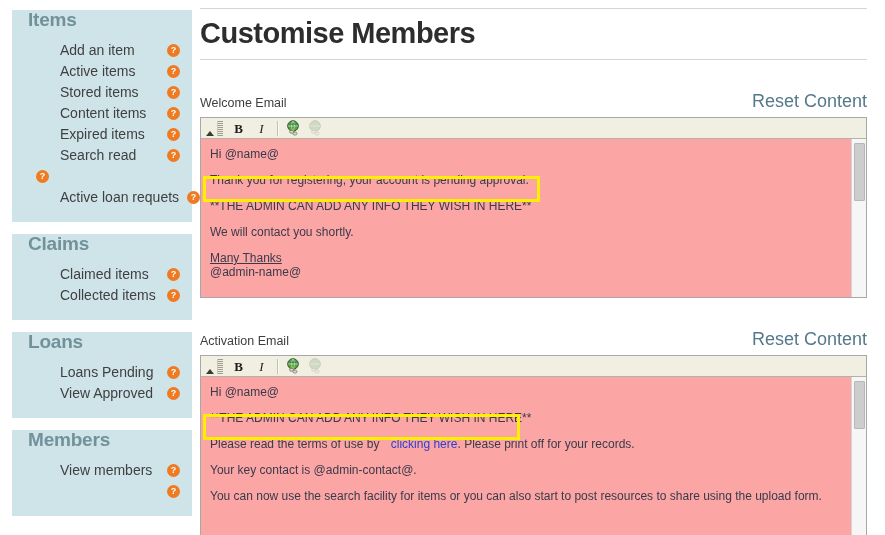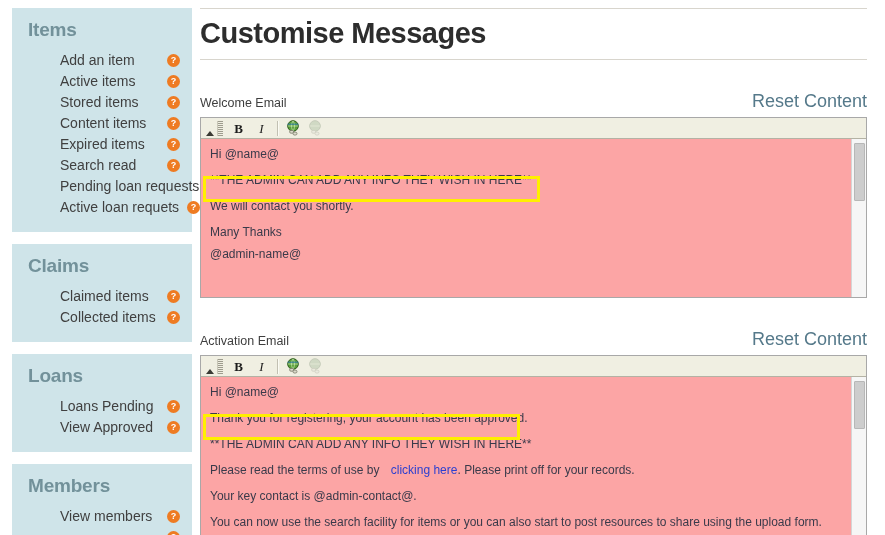--- a/index.html
+++ b/index.html
@@ -29,21 +29,21 @@
     width: 192px;
     flex: 0 0 192px;
     padding-left: 12px;
     padding-top: 8px;
     box-sizing: border-box;
   }
   .panel {
     background: #cfe4e9;
     width: 180px;
     box-sizing: border-box;
-    padding: 10px 12px 14px 16px;
+    padding: 0 12px 14px 16px;
     margin-bottom: 12px;
   }
   .panel-title {
     color: #72919a;
     font-size: 19px;
     font-weight: bold;
     letter-spacing: -0.2px;
     margin: 2px 0 9px 0;
     line-height: 1.1;
   }
@@ -199,21 +199,21 @@
     box-sizing: border-box;
   }
   .msg-line {
     font-size: 12px;
     color: #3a3a4a;
     line-height: 14px;
     margin: 0 0 12px 0;
     white-space: nowrap;
     font-family: "Liberation Sans", sans-serif;
   }
-  .msg-line.tight { margin-bottom: 8px; }
+  .msg-line.tight { margin-bottom: 0; text-decoration: underline; }
   .msg-line a.inline-link {
     color: #2b3fd0;
     cursor: pointer;
     margin-left: 8px;
   }
 
   
   .annot-box {
     position: absolute;
     border: 3px solid #ffef00;
@@ -270,21 +270,20 @@
       </div>
       <div class="nav-row">
         <span class="nav-label">Expired items</span>
         <span class="help-icon">?</span>
       </div>
       <div class="nav-row">
         <span class="nav-label">Search read</span>
         <span class="help-icon">?</span>
       </div>
       <div class="nav-row">
-        <span class="nav-label">Pending loan requests</span>
         <span class="help-icon">?</span>
       </div>
       <div class="nav-row">
         <span class="nav-label">Active loan requets</span>
         <span class="help-icon">?</span>
       </div>
     </div>
 
     <div class="panel">
       <div class="panel-title">Claims</div>
@@ -320,21 +319,21 @@
         <span class="nav-label"></span>
         <span class="help-icon">?</span>
       </div>
     </div>
 
   </div>
 
   <div class="main">
 
     <hr class="rule">
-    <div class="page-title">Customise Messages</div>
+    <div class="page-title">Customise Members</div>
     <hr class="rule">
 
     <div class="section-head">
       <span class="section-label">Welcome Email</span>
       <span class="reset-link">Reset Content</span>
     </div>
 
     <div class="editor">
       <div class="editor-toolbar">
         <span class="tb-handle"></span>
@@ -360,20 +359,21 @@
             <circle cx="8" cy="7" r="5.3" fill="#9fb894" stroke="#7d8e77" stroke-width="1"></circle>
             <path d="M3 7h10" stroke="#d5e3cc" stroke-width="0.8" fill="none"></path>
             <rect x="4.6" y="11.4" width="4" height="2.8" rx="1.4" fill="#e2e2da" stroke="#9a9a8c" stroke-width="0.8"></rect>
             <rect x="8" y="13.2" width="4" height="2.8" rx="1.4" fill="#e2e2da" stroke="#9a9a8c" stroke-width="0.8"></rect>
           </svg>
         </span>
       </div>
 
       <div class="editor-body" style="height:158px;">
         <div class="msg-line">Hi @name@</div>
+        <div class="msg-line">Thank you for registering, your account is pending approval.</div>
         <div class="msg-line">**THE ADMIN CAN ADD ANY INFO THEY WISH IN HERE**</div>
         <div class="msg-line">We will contact you shortly.</div>
         <div class="msg-line tight">Many Thanks</div>
         <div class="msg-line">@admin-name@</div>
 
         <div class="annot-box" style="left:2px; top:37px; width:337px; height:26px;"></div>
 
         <div class="vscroll">
           <div class="thumb" style="top:4px; height:58px;"></div>
         </div>
@@ -410,21 +410,20 @@
             <circle cx="8" cy="7" r="5.3" fill="#9fb894" stroke="#7d8e77" stroke-width="1"></circle>
             <path d="M3 7h10" stroke="#d5e3cc" stroke-width="0.8" fill="none"></path>
             <rect x="4.6" y="11.4" width="4" height="2.8" rx="1.4" fill="#e2e2da" stroke="#9a9a8c" stroke-width="0.8"></rect>
             <rect x="8" y="13.2" width="4" height="2.8" rx="1.4" fill="#e2e2da" stroke="#9a9a8c" stroke-width="0.8"></rect>
           </svg>
         </span>
       </div>
 
       <div class="editor-body" style="height:159px;">
         <div class="msg-line">Hi @name@</div>
-        <div class="msg-line">Thank you for registering, your account has been approved.</div>
         <div class="msg-line">**THE ADMIN CAN ADD ANY INFO THEY WISH IN HERE**</div>
         <div class="msg-line"><span>Please read the terms of use by </span><a class="inline-link">clicking here</a><span>. Please print off for your records.</span></div>
         <div class="msg-line">Your key contact is @admin-contact@.</div>
         <div class="msg-line">You can now use the search facility for items or you can also start to post resources to share using the upload form.</div>
 
         <div class="annot-box" style="left:2px; top:37px; width:317px; height:26px;"></div>
 
         <div class="vscroll">
           <div class="thumb" style="top:4px; height:48px;"></div>
         </div>

